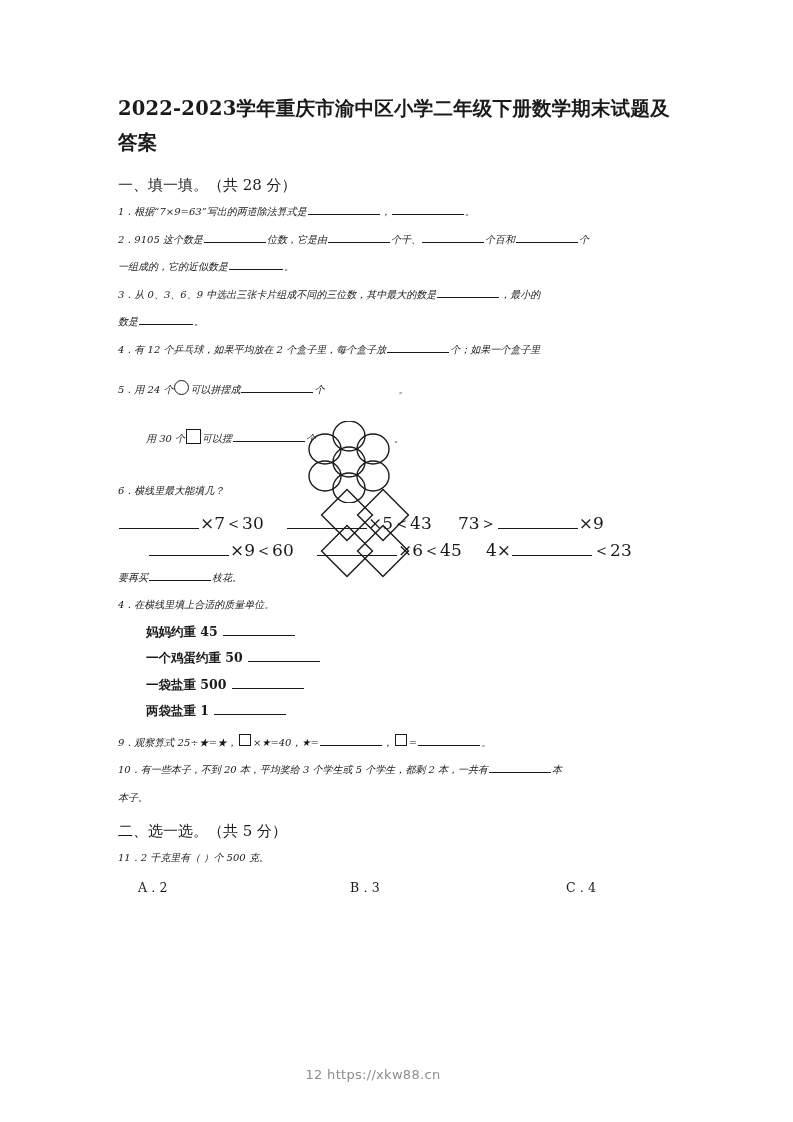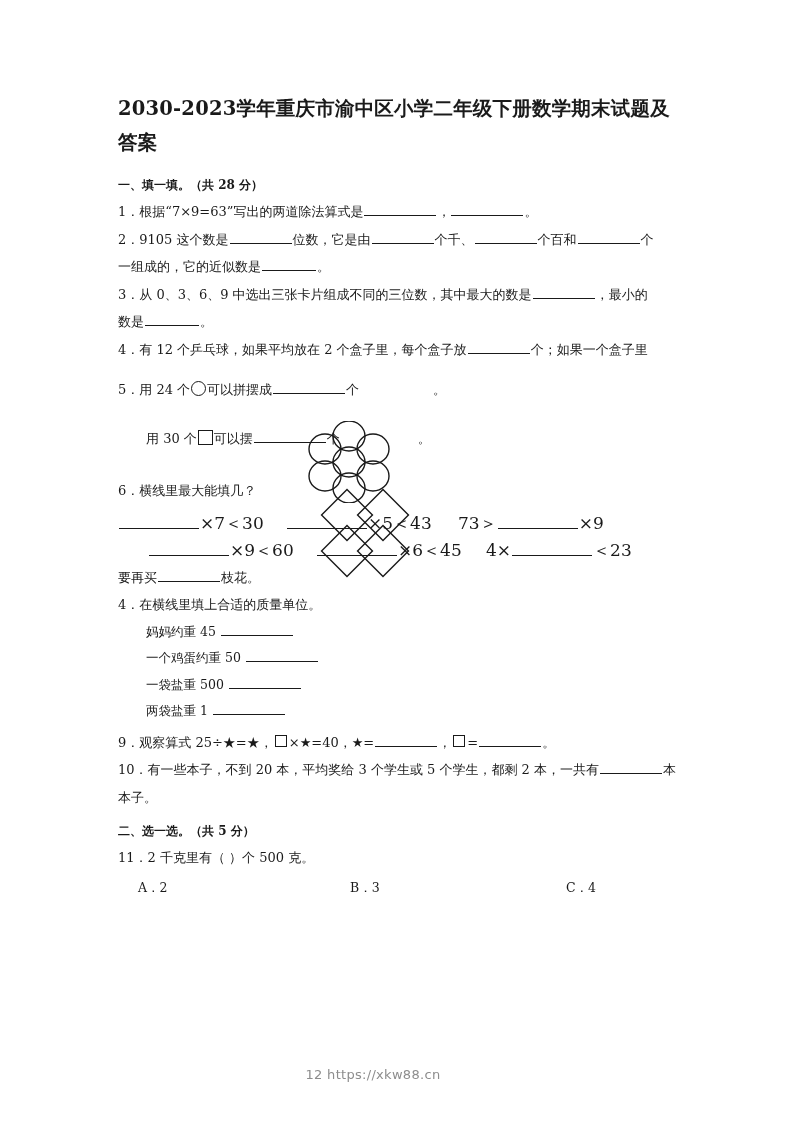--- a/index.html
+++ b/index.html
@@ -29,46 +29,47 @@
   }
   h1.doc-title {
     font-size: 19.5px;
     font-weight: bold;
     line-height: 34px;
     margin: 0 0 12px 0;
     letter-spacing: 0.2px;
     font-family: "DejaVu Serif", "Liberation Serif", serif;
   }
   .sec-head {
-    font-size: 12px;
+    font-size: 15px;
     line-height: 26px;
     margin-top: 6px;
-    font-weight: bold;
   }
   .q {
-    font-size: 13px;
+    font-size: 10px;
     line-height: 26.5px;
     margin-top: 1px;
     text-align: justify;
+    font-style: italic;
   }
   .blank {
     display: inline-block;
     border-bottom: 1px solid #1a1a1a;
     vertical-align: baseline;
     height: 0.95em;
     margin: 0 1px;
   }
   .b-sm { width: 54px; }
   .b-md { width: 62px; }
   .b-lg { width: 72px; }
   .b-xl { width: 80px; }
   .sub {
     font-size: 12.5px;
     line-height: 26.5px;
     margin-left: 28px;
+    font-weight: bold;
   }
   .row6 {
     font-size: 17px;
     line-height: 27px;
     position: relative;
     height: 27px;
   }
   .row6 span.cell { position: absolute; white-space: nowrap; }
   .glyph-circle {
     display: inline-block;
@@ -126,21 +127,21 @@
     padding-left: 16px;
   }
 </style>
 </head>
 <body>
 
 <div class="page">
 
   <div class="content">
 
-    <h1 class="doc-title">2030-2023学年重庆市渝中区小学二年级下册数学期末试题及答案</h1>
+    <h1 class="doc-title">2022-2023学年重庆市渝中区小学二年级下册数学期末试题及答案</h1>
 
     <div class="sec-head">一、填一填。（共 28 分）</div>
 
     <div class="q">
       <span>1．根据“7×9=63”写出的两道除法算式是</span><span class="blank b-lg"></span><span>，</span><span class="blank b-lg"></span><span>。</span>
     </div>
 
     <div class="q">
       <span>2．9105 这个数是</span><span class="blank b-md"></span><span>位数，它是由</span><span class="blank b-md"></span><span>个千、</span><span class="blank b-md"></span><span>个百和</span><span class="blank b-md"></span><span>个</span>
     </div>

